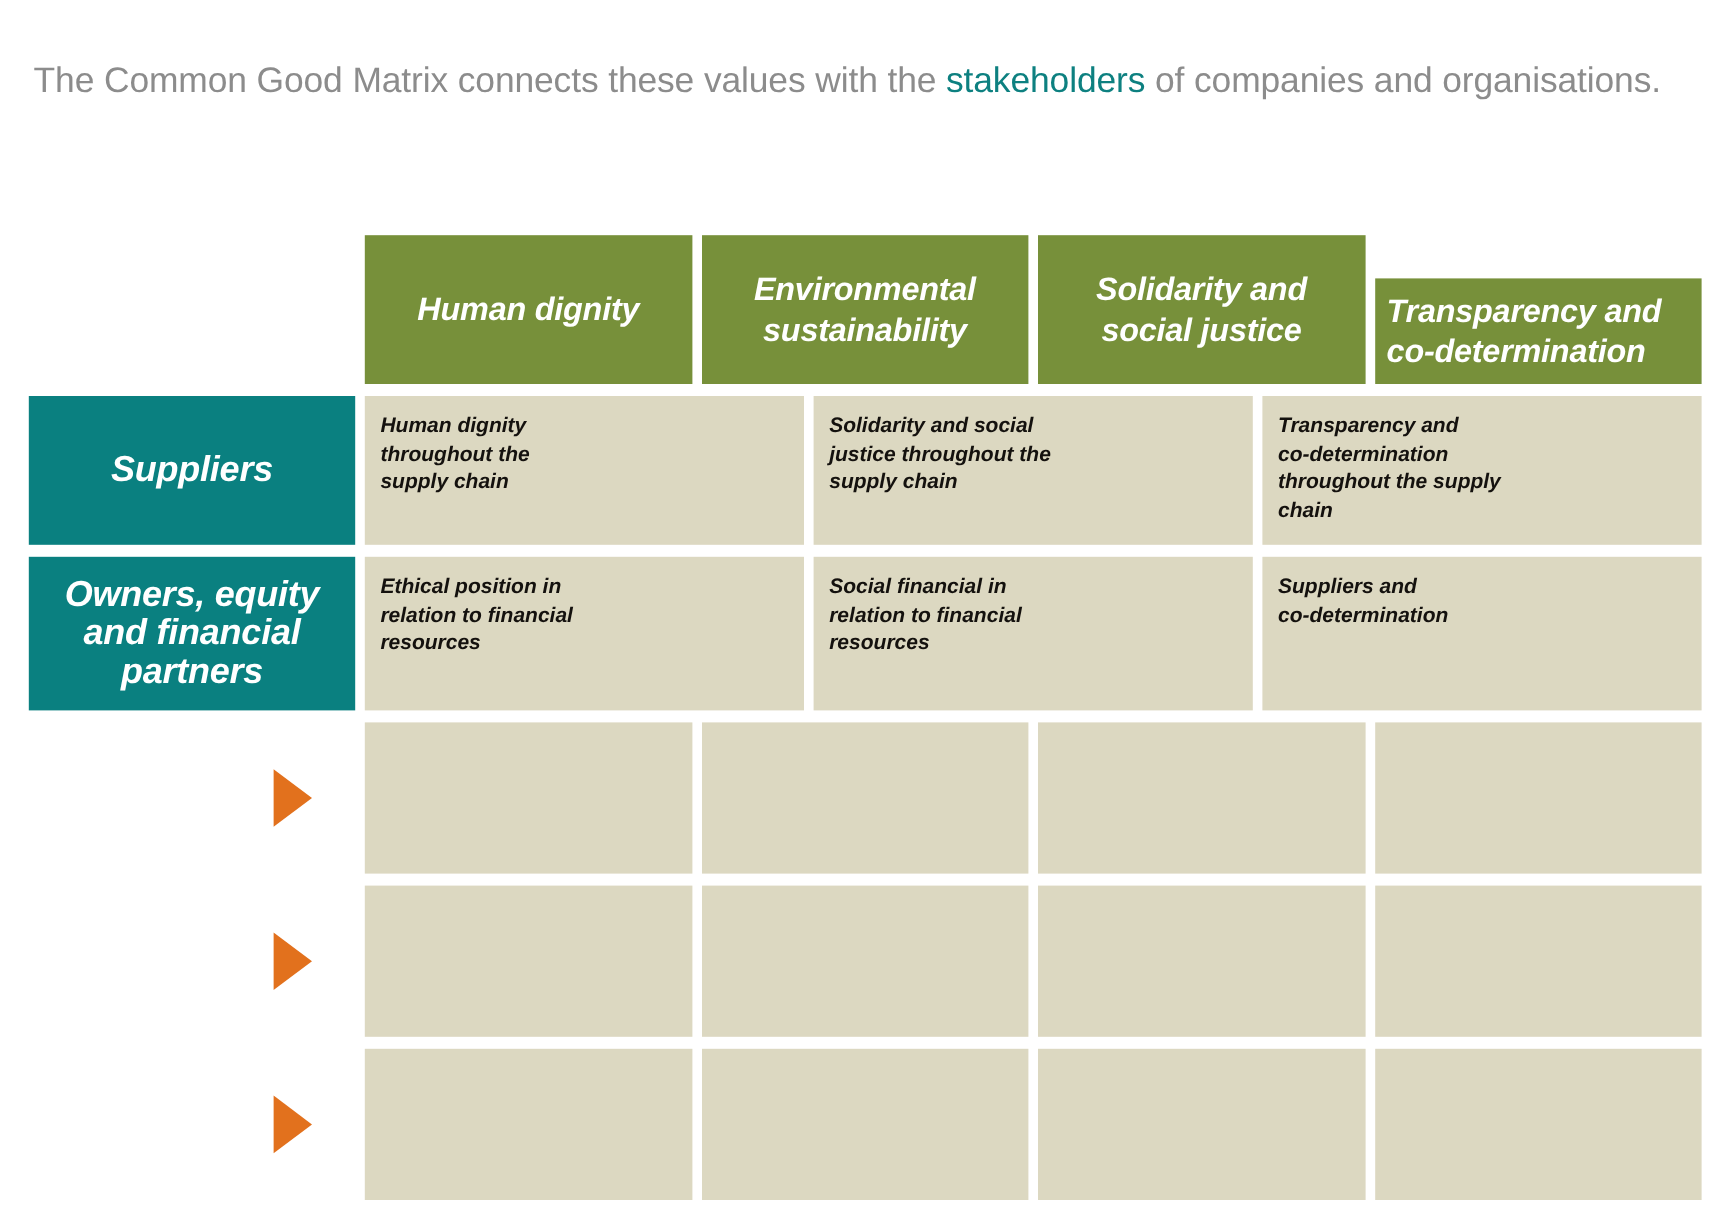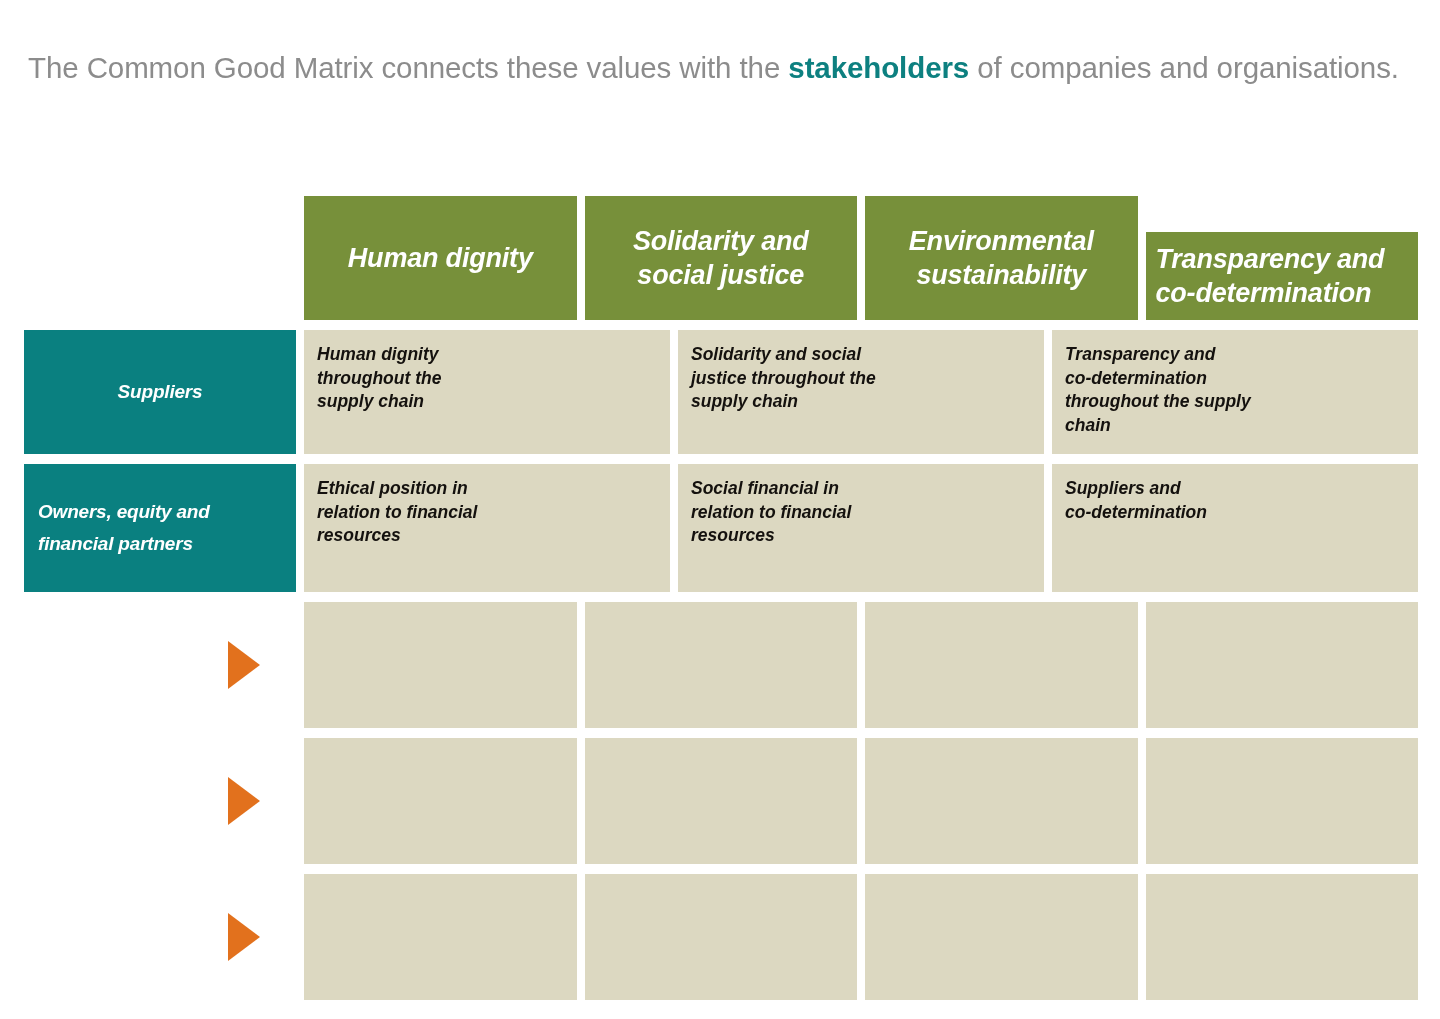--- a/index.html
+++ b/index.html
@@ -22,21 +22,21 @@
     top: 18px;
     width: 1390px;
     font-size: 29.5px;
     line-height: 40px;
     color: #8c8c8c;
     letter-spacing: -0.1px;
     font-weight: 400;
   }
   .intro .hl {
     color: #0d8080;
-    font-weight: 700;
+    font-weight: 400;
   }
 
   
   .matrix {
     position: absolute;
     left: 24px;
     top: 196px;
     width: 1394px;
     font-style: italic;
   }
@@ -79,35 +79,35 @@
     justify-content: flex-start;
     text-align: left;
     padding-left: 10px;
     margin-top: 36px;
   }
 
   
   .stake-label {
     background: #0a8080;
     color: #ffffff;
-    font-size: 19px;
+    font-size: 30px;
     font-weight: 700;
     line-height: 32px;
     letter-spacing: -0.2px;
     display: flex;
     align-items: center;
     justify-content: center;
     text-align: center;
     padding: 0 14px;
     height: 100%;
     box-sizing: border-box;
   }
   .stake-label.align-left {
     justify-content: flex-start;
-    text-align: left;
+    text-align: center;
   }
 
   
   .cell {
     background: #dcd8c1;
     color: #14110e;
     font-size: 17.5px;
     font-weight: 600;
     line-height: 23.5px;
     padding: 13px 13px 10px 13px;
@@ -142,24 +142,24 @@
 </head>
 <body>
 
 <p class="intro"><span>The Common Good Matrix connects these values with the </span><span class="hl">stakeholders</span><span> of companies and organisations.</span></p>
 
 <div class="matrix">
 
   <div class="grid-row header-row">
     <div class="row-label-cell"></div>
     <div class="data-cell col-head">Human dignity</div>
+    <div class="data-cell col-head">Environmental
+sustainability</div>
     <div class="data-cell col-head">Solidarity and
 social justice</div>
-    <div class="data-cell col-head">Environmental
-sustainability</div>
     <div class="data-cell col-head align-left">Transparency and
 co-determination</div>
   </div>
 
   <div class="grid-row body-row-1">
     <div class="row-label-cell">
       <div class="stake-label">Suppliers</div>
     </div>
     <div class="data-cell cell">Human dignity
 throughout the

